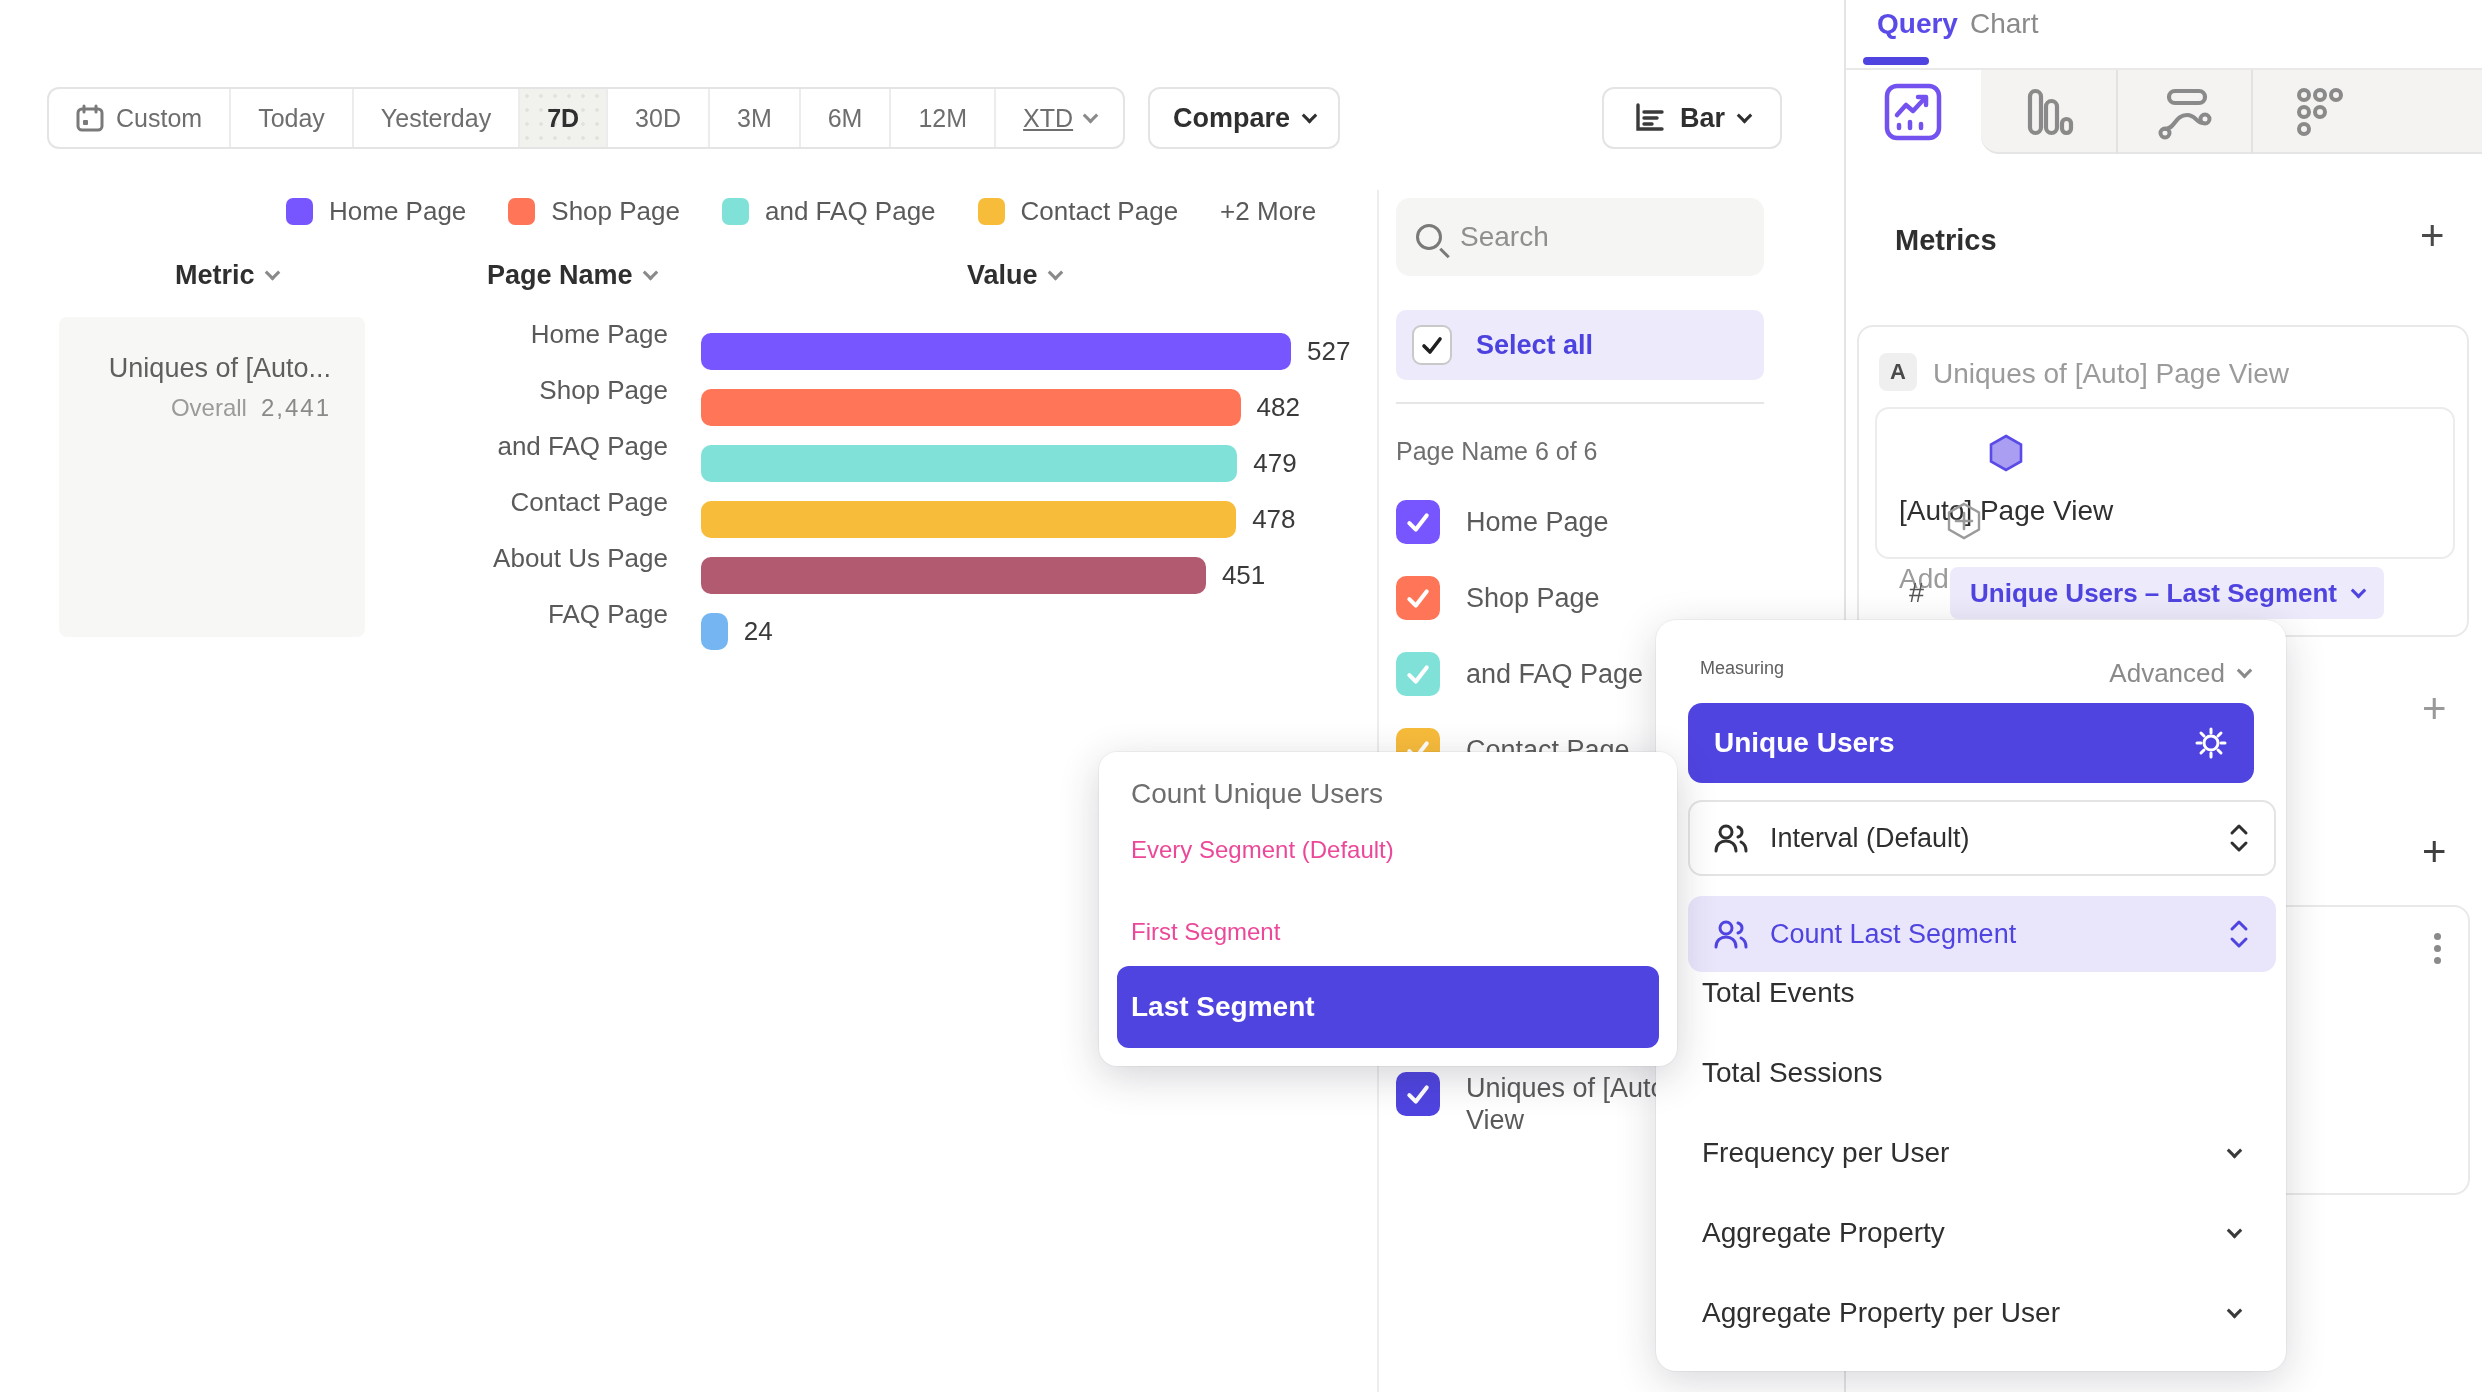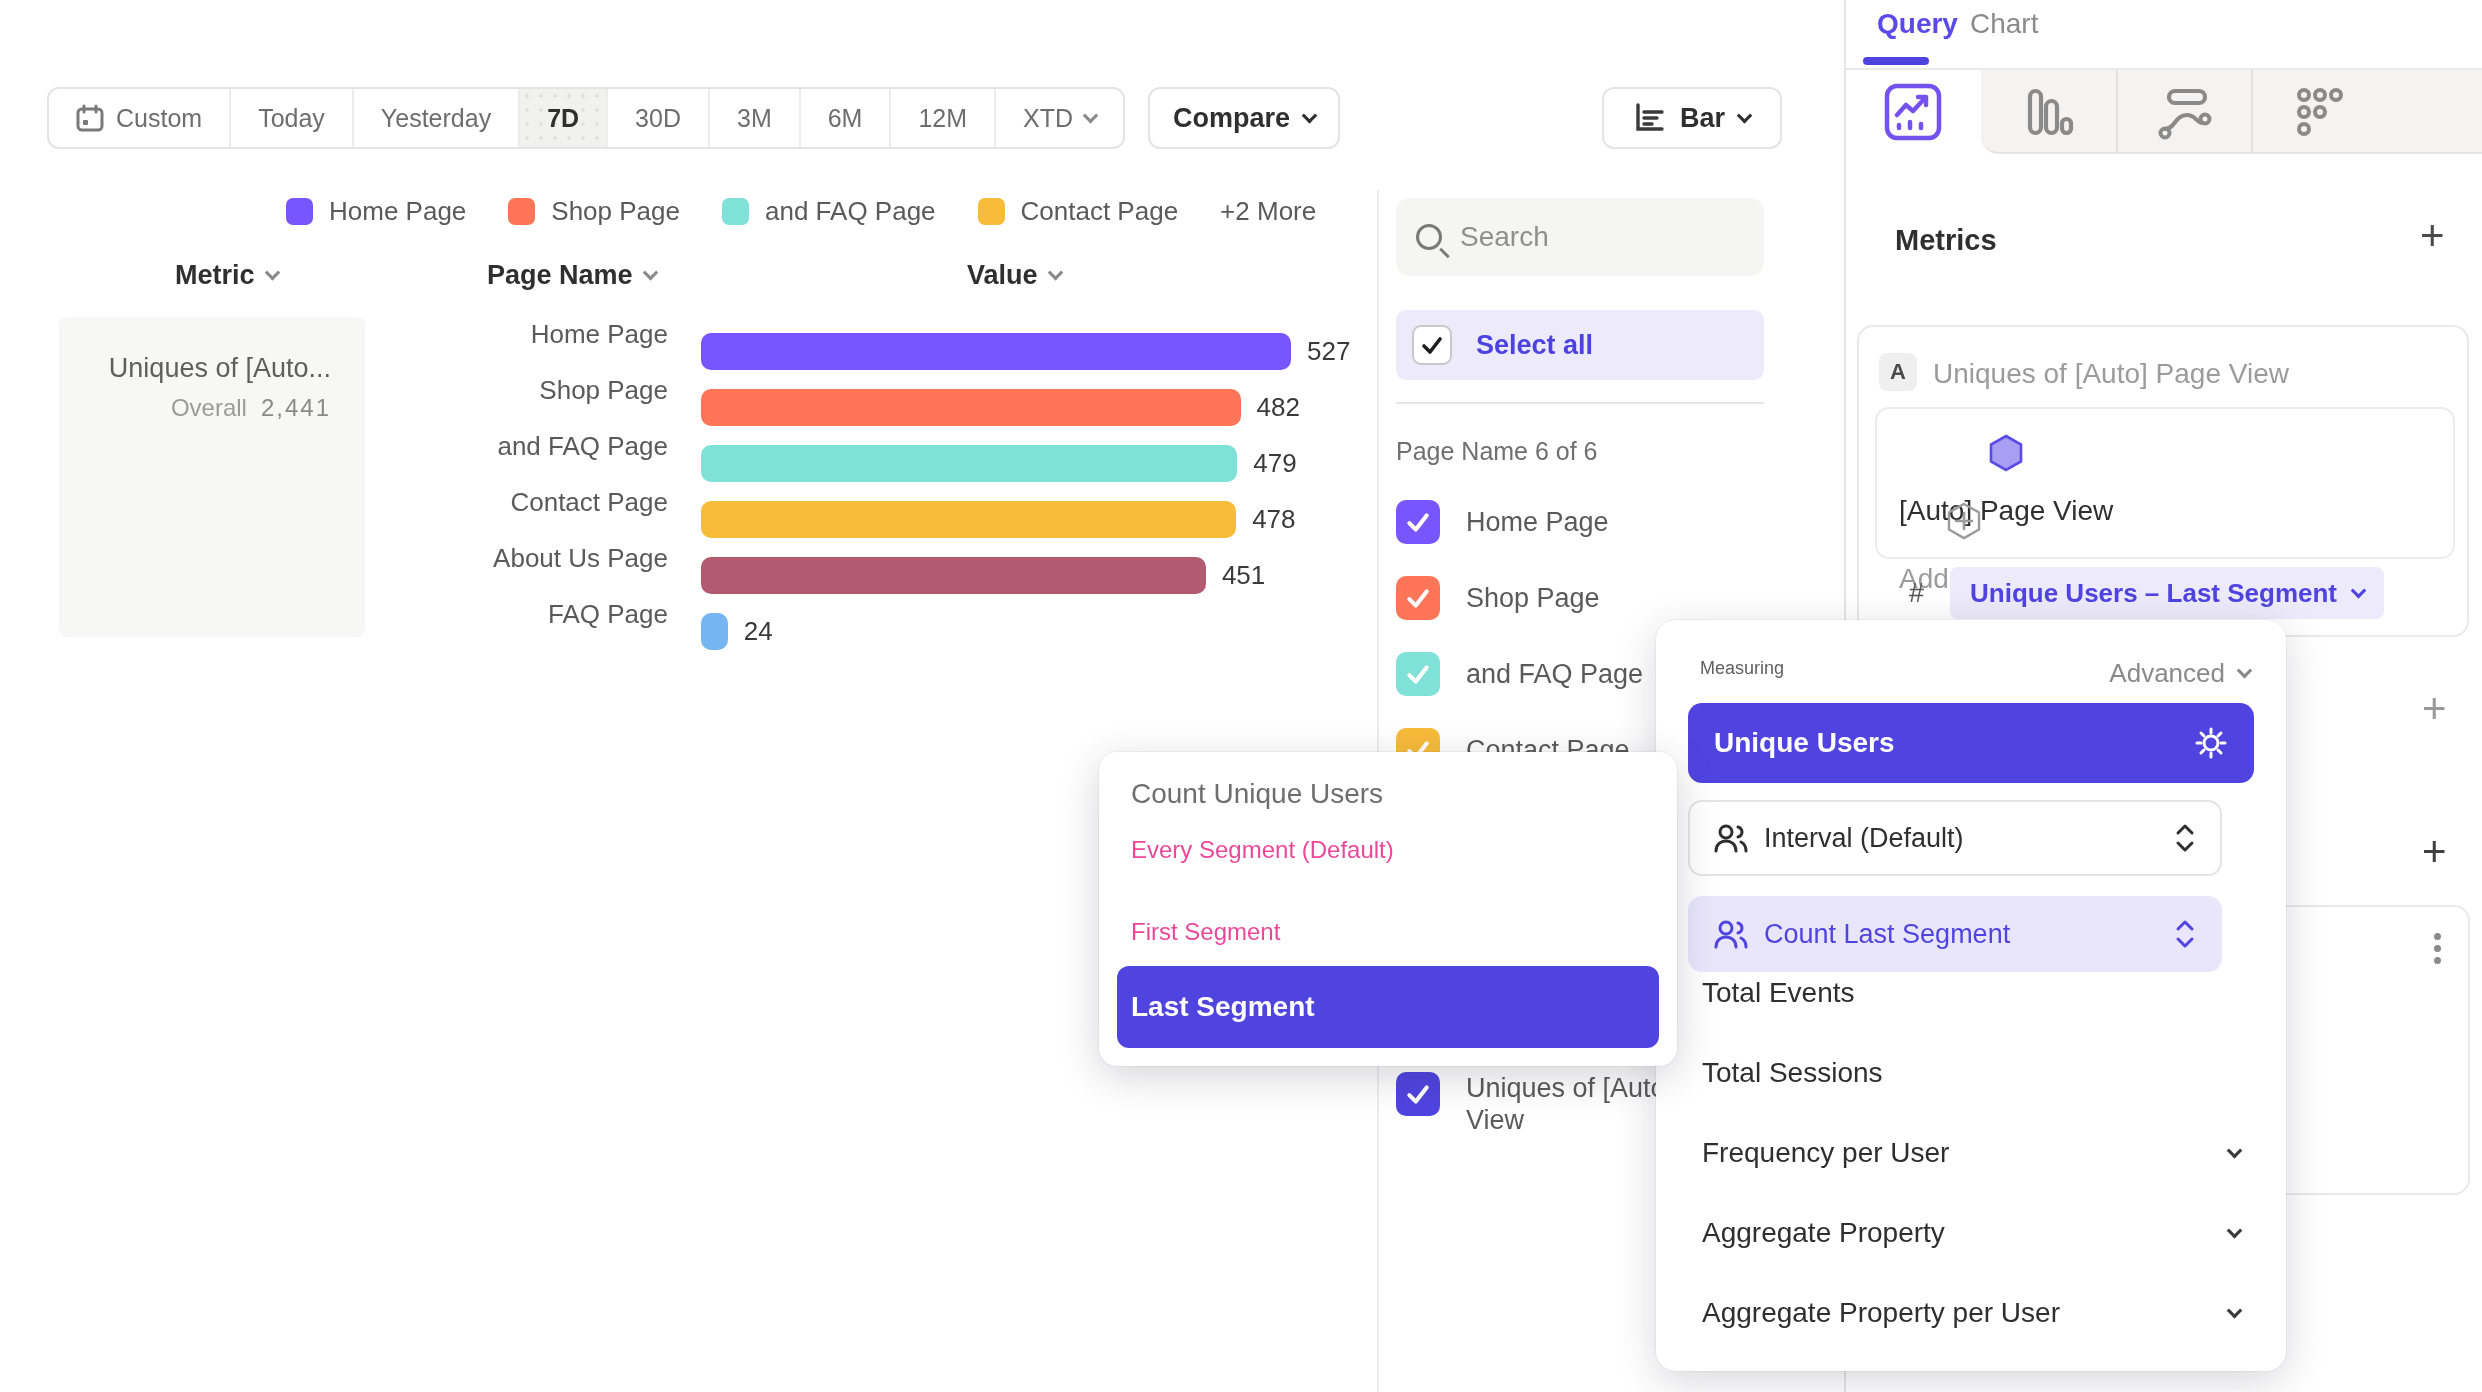--- a/index.html
+++ b/index.html
@@ -7,21 +7,21 @@
   body { font-family:"Liberation Sans", sans-serif; color:#3a3a3a; }
   #screen { position:relative; width:2482px; height:1392px; background:#fff; overflow:hidden; }
   .abs { position:absolute; }
   .dots { background-image:radial-gradient(#e4e4e0 1.6px, transparent 1.6px); background-size:14px 14px; }
 
   
   .range-group { left:47px; top:87px; height:62px; display:flex; align-items:stretch;
                  border:2px solid #e4e4e4; border-radius:12px; background:#fff; overflow:hidden; }
   .range-btn { display:flex; align-items:center; gap:12px; padding:0 27px; font-size:25px; color:#6e6e6e;
                border-right:2px solid #ececec; cursor:pointer; white-space:nowrap; }
-  .range-btn:last-child { border-right:none; }
+  .range-btn:last-child { border-right:none;text-decoration:underline; }
   .range-btn.sel { background:#f1f1ee; color:#2f2f2f; font-weight:bold;
                    background-image:radial-gradient(#e2e2de 1.6px, transparent 1.6px); background-size:14px 14px; }
   .btn { display:flex; align-items:center; gap:14px; border:2px solid #e4e4e4; border-radius:12px;
          background:#fff; font-size:27px; font-weight:bold; color:#2f2f2f; justify-content:center; cursor:pointer; }
   .chv { display:inline-block; width:11px; height:11px; border-right:3px solid currentColor;
          border-bottom:3px solid currentColor; transform:rotate(45deg) translate(-2px,-2px); }
   .chv.gray { color:#8a8a8a; }
 
   
   .legend { left:286px; top:196px; display:flex; align-items:center; gap:42px; }
@@ -93,22 +93,22 @@
   .kebab i { display:block; width:7px; height:7px; border-radius:50%; background:#8a8a8a; margin:5px 0; }
 
   
   .measure-menu { left:1656px; top:620px; width:630px; height:751px; background:#fff; border-radius:20px;
                   box-shadow:0 10px 40px rgba(40,40,60,.18), 0 0 0 1px rgba(0,0,0,.04); z-index:5; }
   .mm-head { position:absolute; left:44px; top:38px; font-size:18px; color:#5f5f5f; }
   .mm-adv { position:absolute; right:36px; top:38px; font-size:26px; color:#8a8a8a; display:flex; align-items:center; gap:14px; cursor:pointer; }
   .mm-sel { position:absolute; left:32px; top:83px; width:566px; height:80px; background:#4f44e0; border-radius:14px;
             display:flex; align-items:center; justify-content:space-between; padding:0 26px; color:#fff;
             font-size:28px; font-weight:bold; cursor:pointer; }
-  .mm-step { position:absolute; left:32px; width:534px; height:76px; border:2px solid #e4e4e4; border-radius:14px;
-             display:flex; align-items:center; gap:16px; padding:0 24px; font-size:27px; color:#2f2f2f; cursor:pointer; }
+  .mm-step { position:absolute; left:32px; width:588px; height:76px; border:2px solid #e4e4e4; border-radius:14px;
+             display:flex; align-items:center; gap:22px; padding:0 24px; font-size:27px; color:#2f2f2f; cursor:pointer; }
   .mm-step.hl { background:#e9e6fc; border-color:#e9e6fc; color:#4f44e0; }
   .mm-step .spacer { flex:1; }
   .mm-item { position:absolute; left:32px; width:566px; height:58px; display:flex; align-items:center;
              justify-content:space-between; padding:0 14px; font-size:28px; color:#2f2f2f; cursor:pointer; }
 
   
   .seg-menu { left:1099px; top:752px; width:578px; height:314px; background:#fff; border-radius:18px;
               box-shadow:0 10px 40px rgba(40,40,60,.20), 0 0 0 1px rgba(0,0,0,.04); z-index:6; }
   .seg-head { position:absolute; left:32px; top:26px; font-size:28px; color:#6e6e6e; }
   .seg-opt { position:absolute; left:32px; font-size:24px; color:#ec4899; cursor:pointer; }

